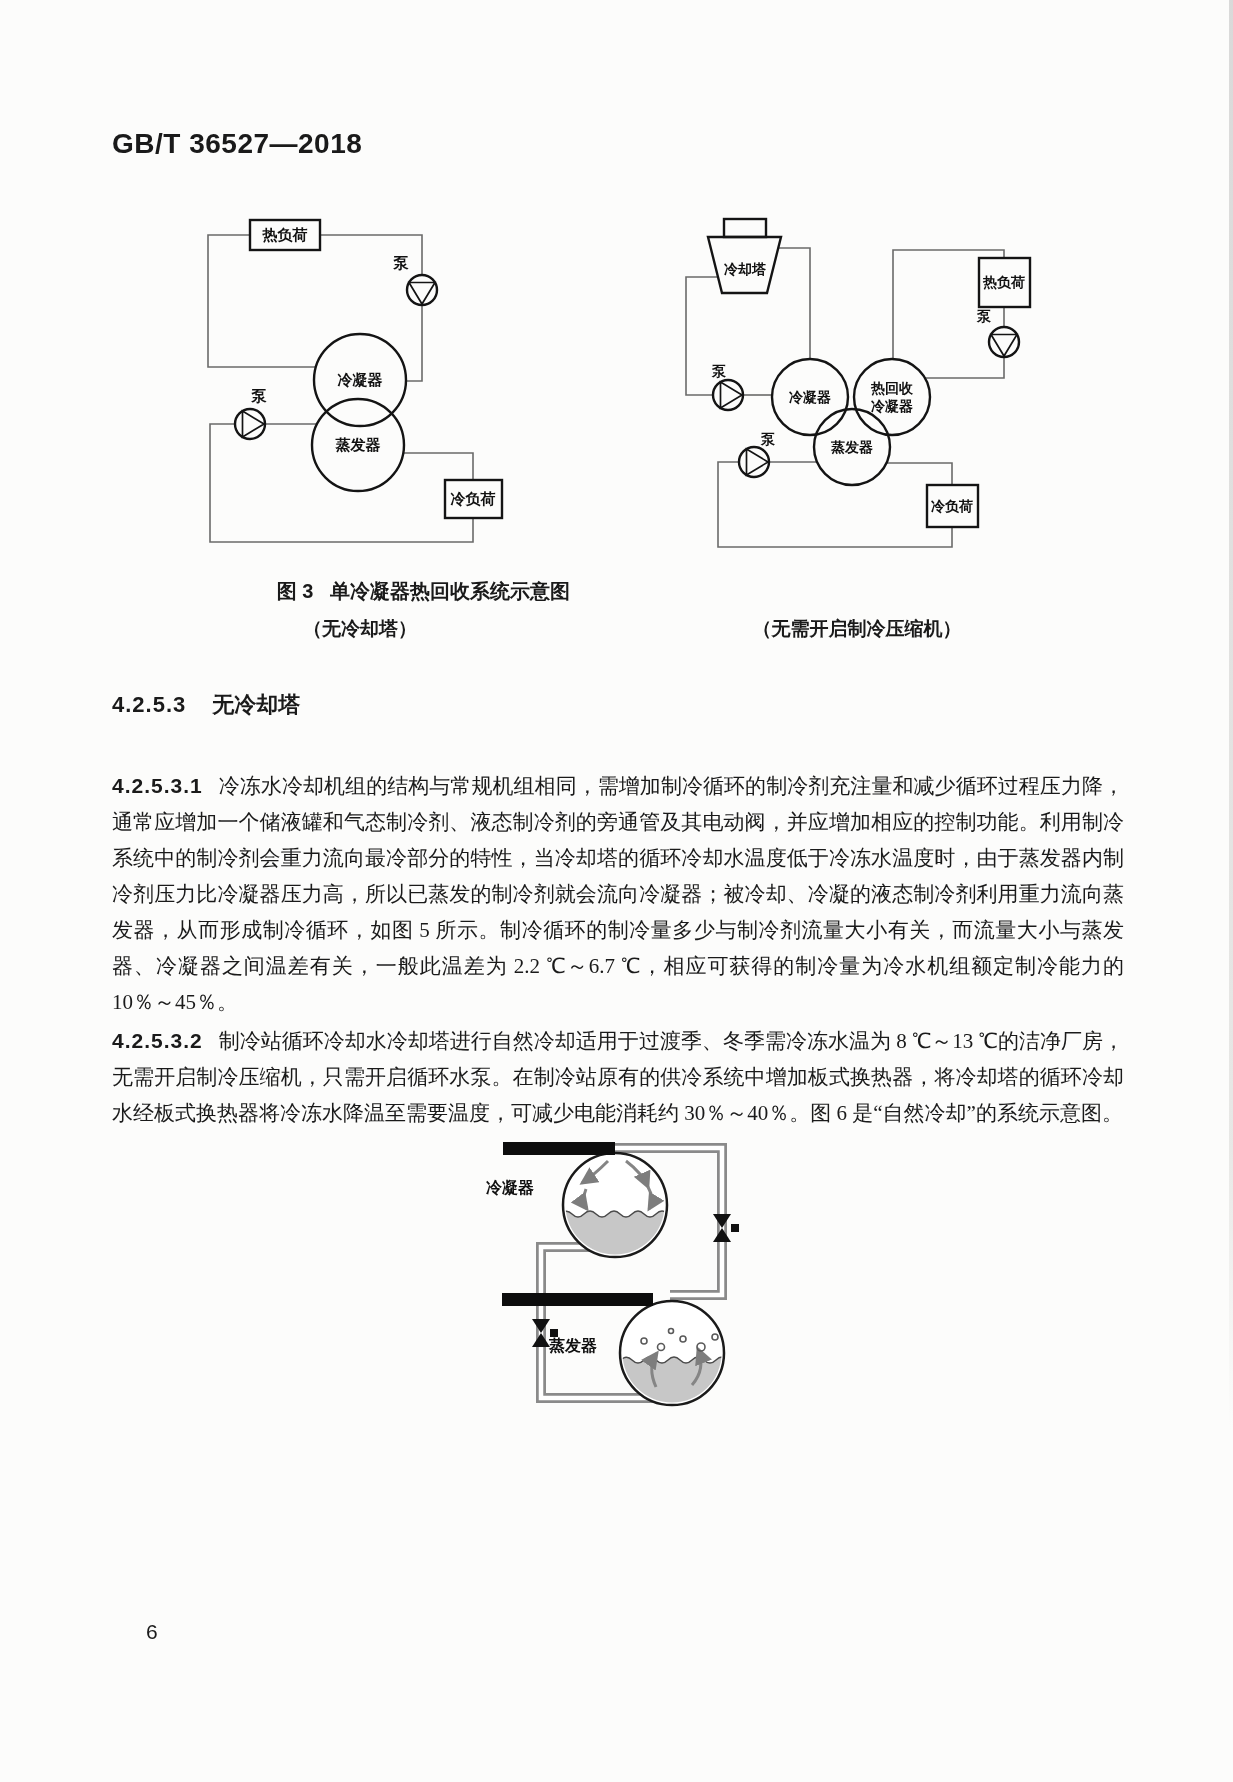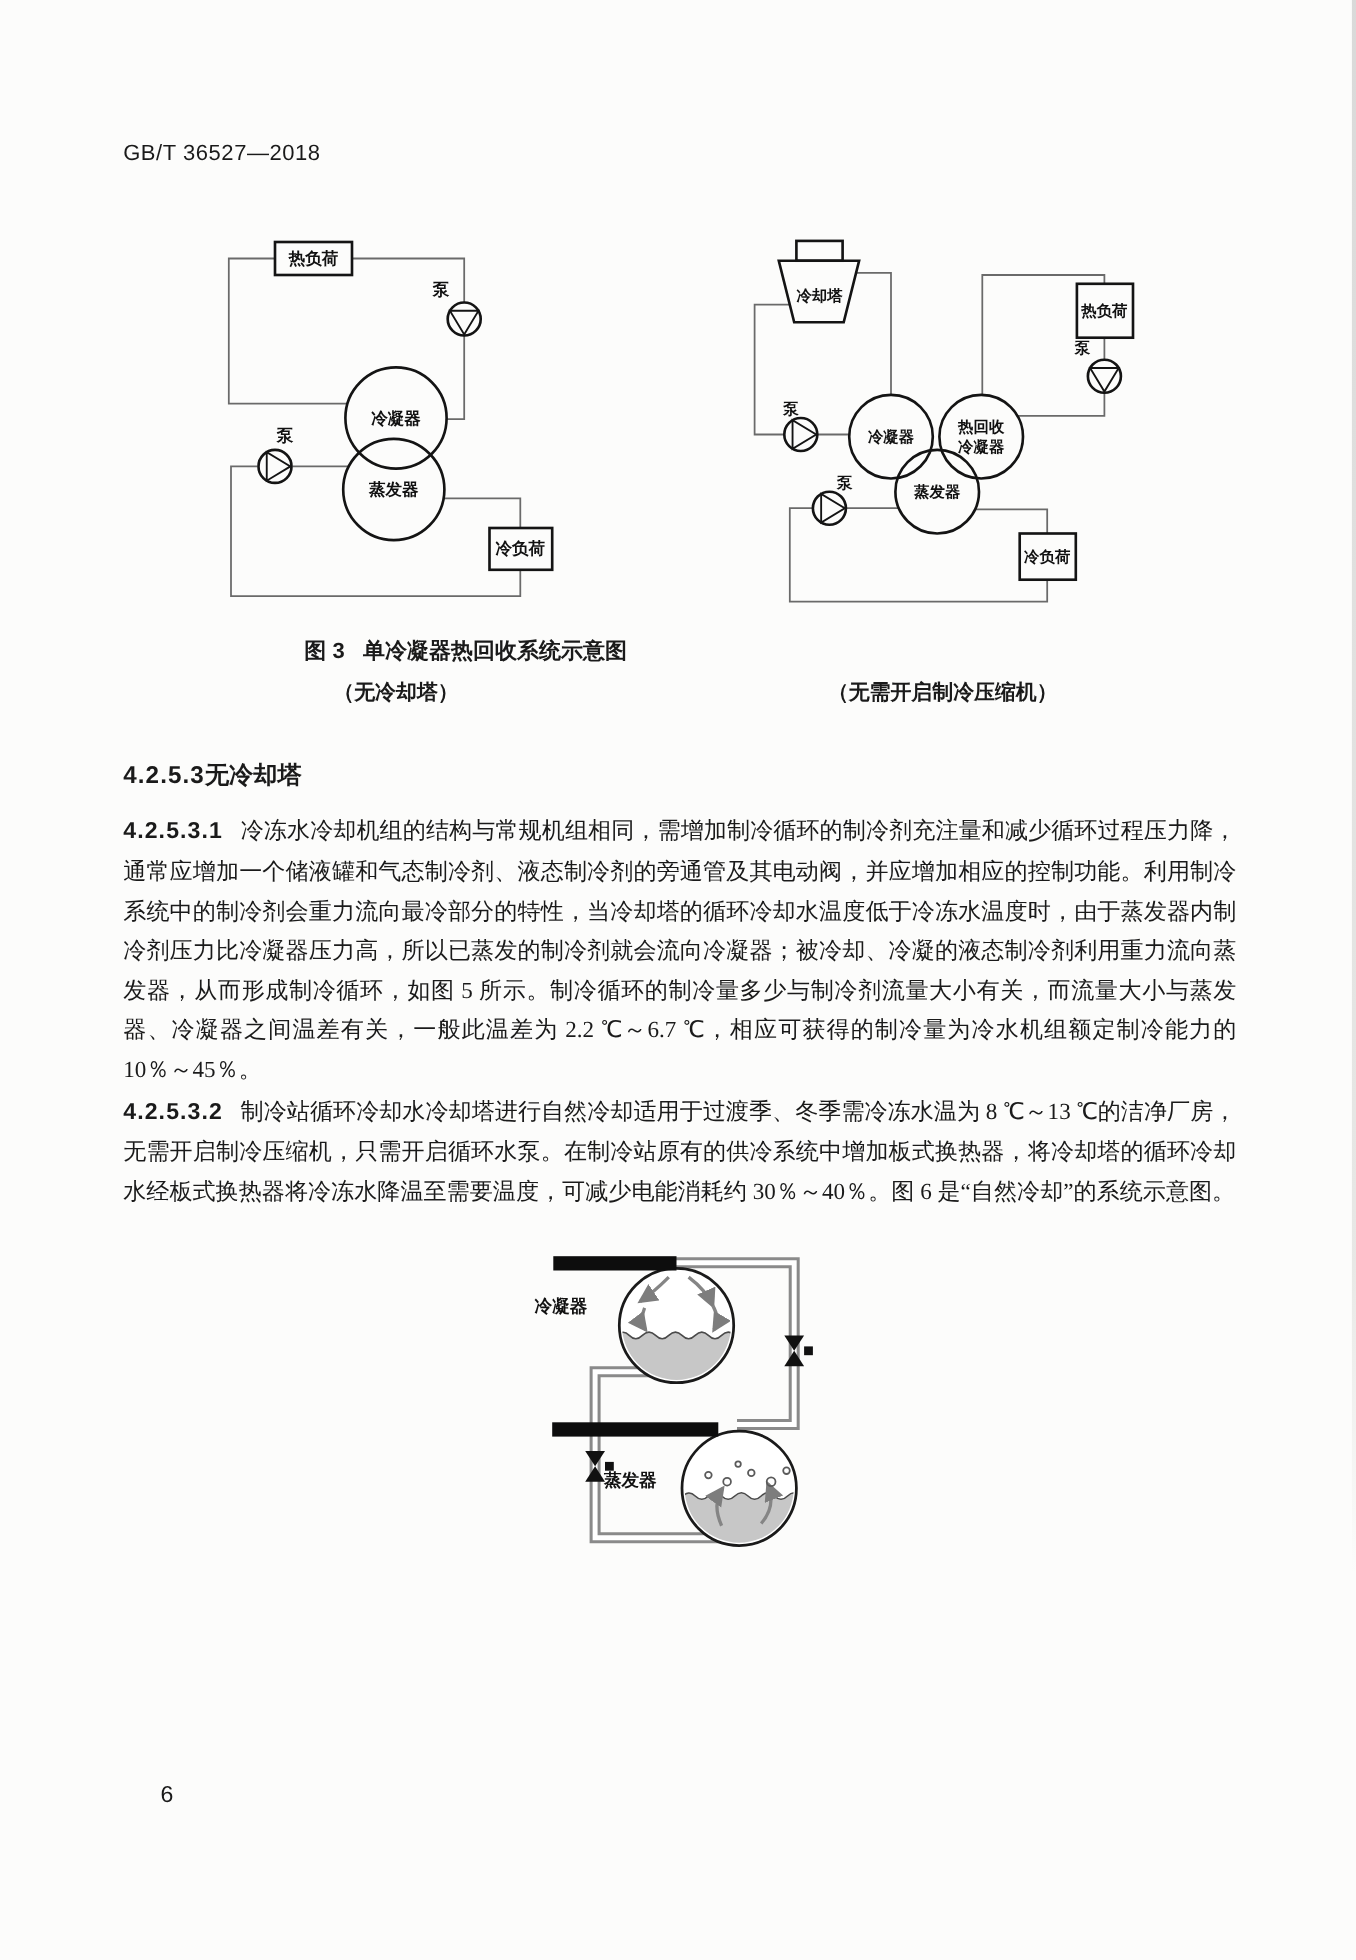--- a/index.html
+++ b/index.html
@@ -13,43 +13,44 @@
     color:#1a1a1a;
   }
   .scan-edge{
     position:absolute; right:0; top:0; width:4px; height:1430px;
     background:linear-gradient(to bottom,#bdbdbd,#d7d7d4 80%,rgba(215,215,212,0));
     opacity:.55;
   }
   .header{
     position:absolute; left:112px; top:128px;
     font-family:"Liberation Sans", sans-serif;
-    font-weight:normal; font-size:20px; letter-spacing:.5px;
+    font-weight:bold; font-size:28px; letter-spacing:.5px;
   }
   .figsvg{position:absolute;}
   .fig-caption{
     position:absolute; width:420px; text-align:right;
     font-family:"Liberation Sans", sans-serif;
     font-weight:bold; font-size:20px; white-space:pre;
   }
   .fig-subcaption{
     position:absolute; width:420px; text-align:center;
     font-family:"Liberation Sans", sans-serif;
     font-weight:bold; font-size:19px; white-space:pre;
   }
   .sec-heading{
     position:absolute; left:112px; top:690px;
     font-family:"Liberation Sans", sans-serif;
     font-weight:bold; font-size:22px;
   }
-  .sec-heading .num{letter-spacing:1px;}
+  .sec-heading .num{margin-right:26px; letter-spacing:1px;}
   .para{
     position:absolute; left:112px; width:1012px;
     font-size:21px; line-height:36px;
     text-align:justify;
+    margin-top:31px;
   }
   .para .pnum{
     font-family:"Liberation Sans", sans-serif;
     font-weight:600; letter-spacing:1px; margin-right:16px;
   }
   .pagenum{
     position:absolute; left:146px; top:1620px;
     font-family:"Liberation Sans", sans-serif; font-size:21px;
   }
   .cap5{

